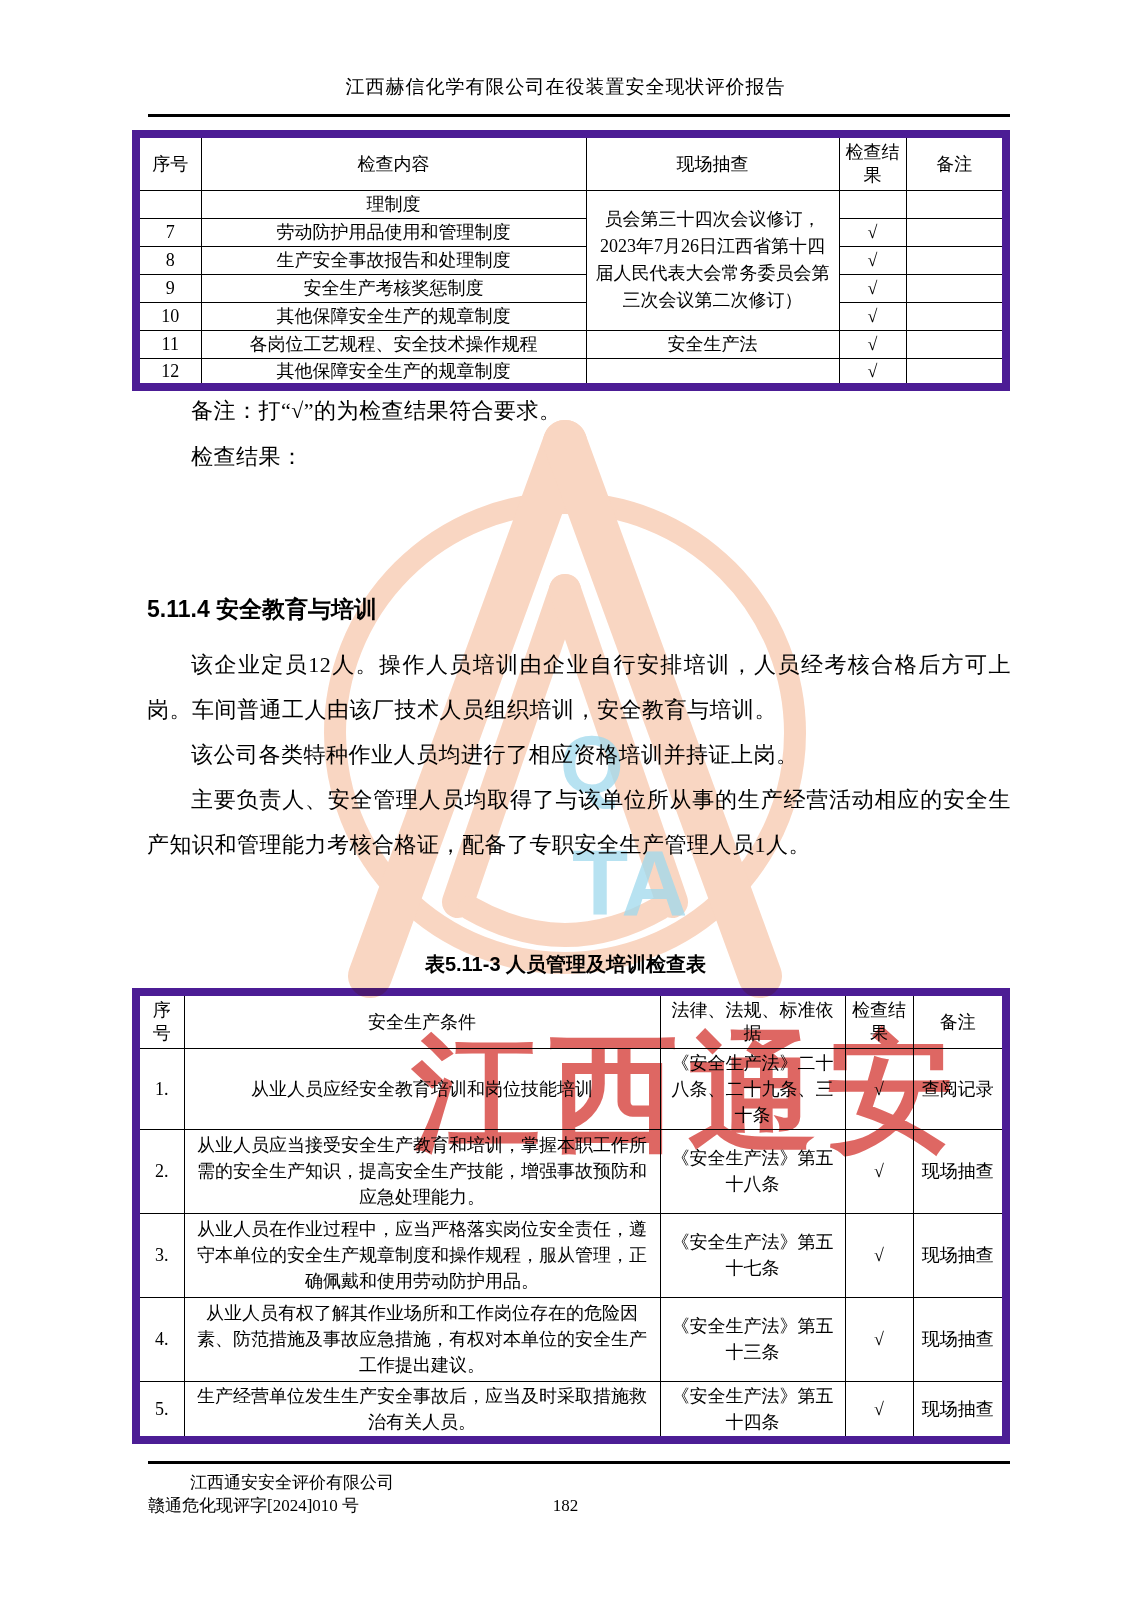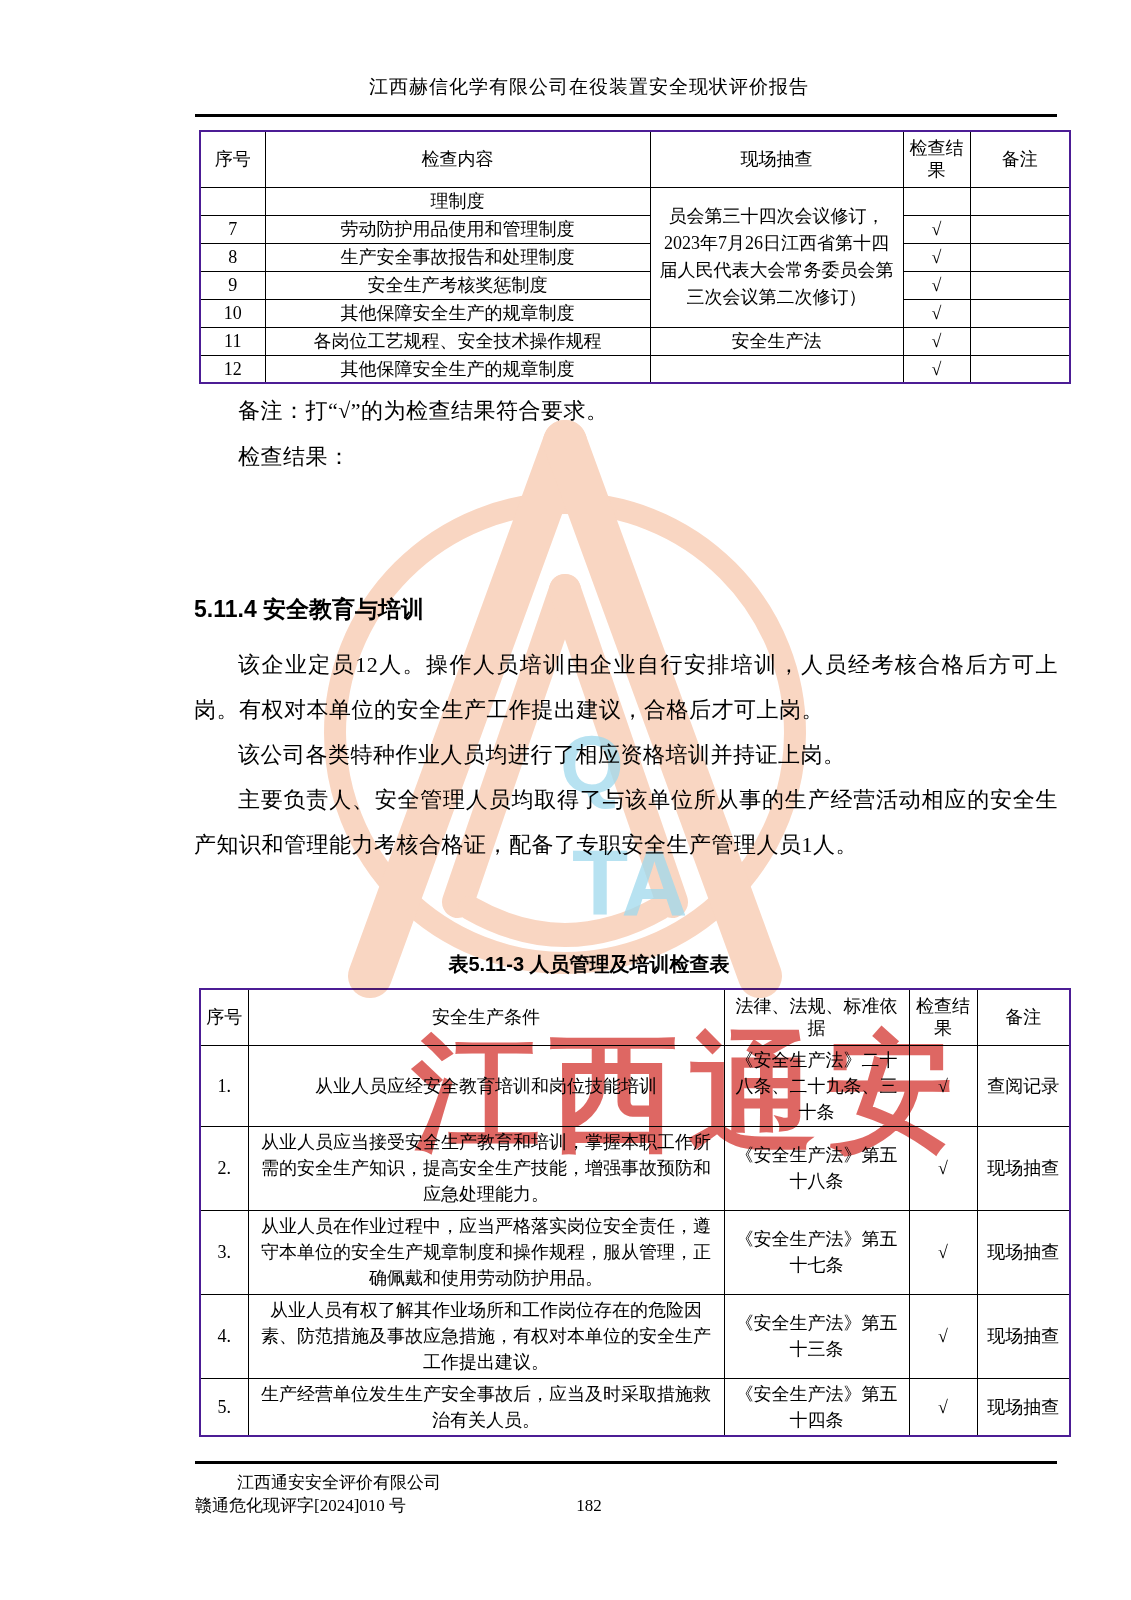--- a/index.html
+++ b/index.html
@@ -5,21 +5,21 @@
   html,body { margin:0; padding:0; }
   body {
     width:1131px; height:1600px;
     background:#ffffff;
     font-family:"Liberation Serif", serif;
     color:#000;
     position:relative;
     overflow:hidden;
   }
   .page { position:absolute; inset:0; }
-  .content { position:absolute; inset:0; z-index:2;margin-left:47px; }
+  .content { position:absolute; inset:0; z-index:2; }
 
   
   .page-title {
     position:absolute; top:74px; left:0; width:100%;
     text-align:center; font-size:19px; letter-spacing:1px;
   }
   .rule { position:absolute; left:148px; width:862px; background:#000; }
   .rule-top { top:114px; height:3px; }
   .rule-bottom { top:1461px; height:3px; }
   .page-number {
@@ -29,24 +29,24 @@
   .footer-row {
     position:absolute; top:1471px; left:148px; width:862px;
     display:flex; justify-content:space-between;
     font-size:17px;
     flex-direction:column;
   }
   .footer-left { padding-left:42px; }
 
   
   table {
-    position:absolute; left:152px;
+    position:absolute; left:132px;
     border-collapse:collapse; table-layout:fixed;
     font-size:18px; line-height:1.25;
-    border:2px solid #4c1d95;
+    border:8px solid #4c1d95;
     padding-left:28px;
   }
   th, td {
     border:1px solid #000;
     text-align:center; vertical-align:middle;
     padding:1px 5px; font-weight:normal;
     overflow:hidden;
   }
   .t1 { top:130px; width:870px; }
   .t1 tr.hdr { height:56px; }
@@ -173,21 +173,21 @@
           <td></td>
         </tr>
       </tbody>
     </table>
 
     <div class="bodytext note-line" style="text-indent:2em">备注：打“√”的为检查结果符合要求。</div>
     <div class="bodytext result-label" style="text-indent:2em">检查结果：</div>
 
     <div class="section-heading">5.11.4 安全教育与培训</div>
 
-    <div class="bodytext para-1 indent">该企业定员12人。操作人员培训由企业自行安排培训，人员经考核合格后方可上岗。有权对本单位的安全生产工作提出建议，合格后才可上岗。</div>
+    <div class="bodytext para-1 indent">该企业定员12人。操作人员培训由企业自行安排培训，人员经考核合格后方可上岗。车间普通工人由该厂技术人员组织培训，安全教育与培训。</div>
     <div class="bodytext para-2 indent">该公司各类特种作业人员均进行了相应资格培训并持证上岗。</div>
     <div class="bodytext para-3 indent">主要负责人、安全管理人员均取得了与该单位所从事的生产经营活动相应的安全生产知识和管理能力考核合格证，配备了专职安全生产管理人员1人。</div>
 
     <div class="table2-caption">表5.11-3 人员管理及培训检查表</div>
 
     <table class="t2">
       <colgroup>
         <col style="width:48px">
           <col style="width:476px">
           <col style="width:185px">

